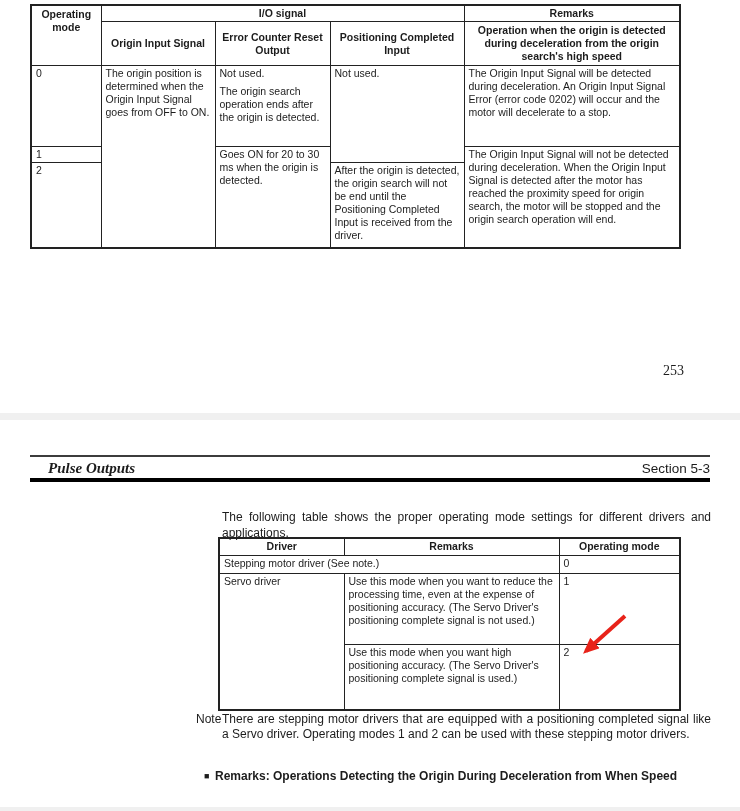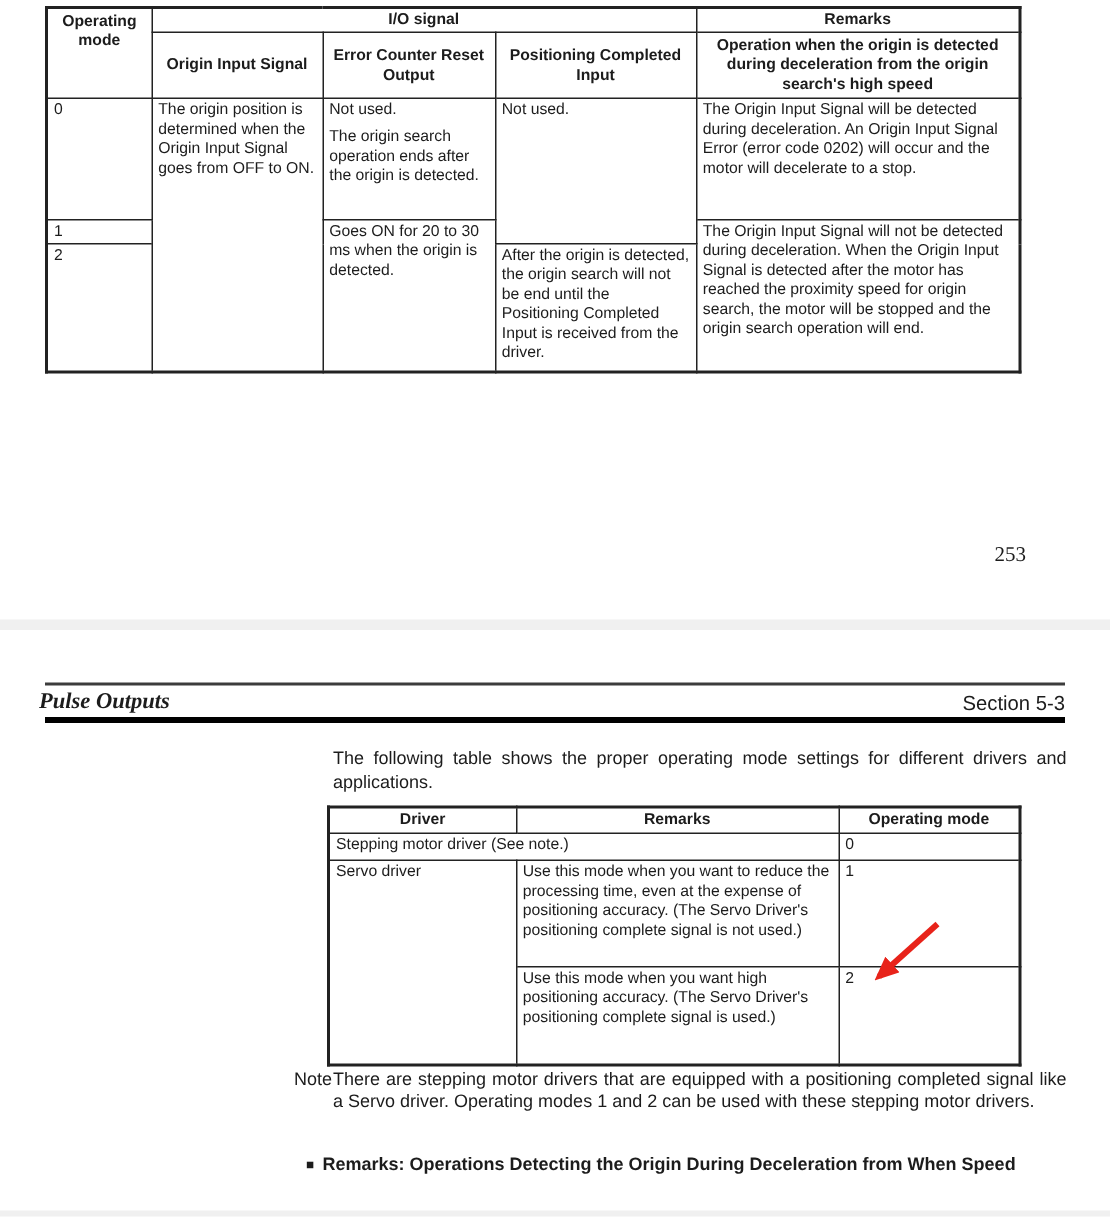--- a/index.html
+++ b/index.html
@@ -38,28 +38,28 @@
 
   
   .sep-band { left:0; width:740px; background:#f0f0f0; }
   .sep-top { top:413px; height:7px; }
   .sep-bottom { top:807px; height:4px; }
 
   
   .rule-thin { left:30px; top:455px; width:680px; height:2px; background:#3c3c3c; }
   .rule-thick { left:30px; top:478px; width:680px; height:4px; background:#000; }
   .run-title {
-    left:26px; top:460px;
+    left:48px; top:460px;
     font-family:"Liberation Serif", serif; font-style:italic; font-weight:bold; font-size:15px;
   }
   .run-section { top:461px; right:30px; font-weight:normal; font-size:13.5px; }
 
   
   .intro {
-    left:222px; top:498px; width:489px;
+    left:222px; top:510px; width:489px;
     font-size:12px; line-height:15.5px; text-align:justify;
   }
 
   
   #t2 {
     left:218px; top:537px; width:461px;
     border-collapse:collapse; table-layout:fixed;
     font-size:10.5px; line-height:13px;
     border:2px solid #222;
   }

